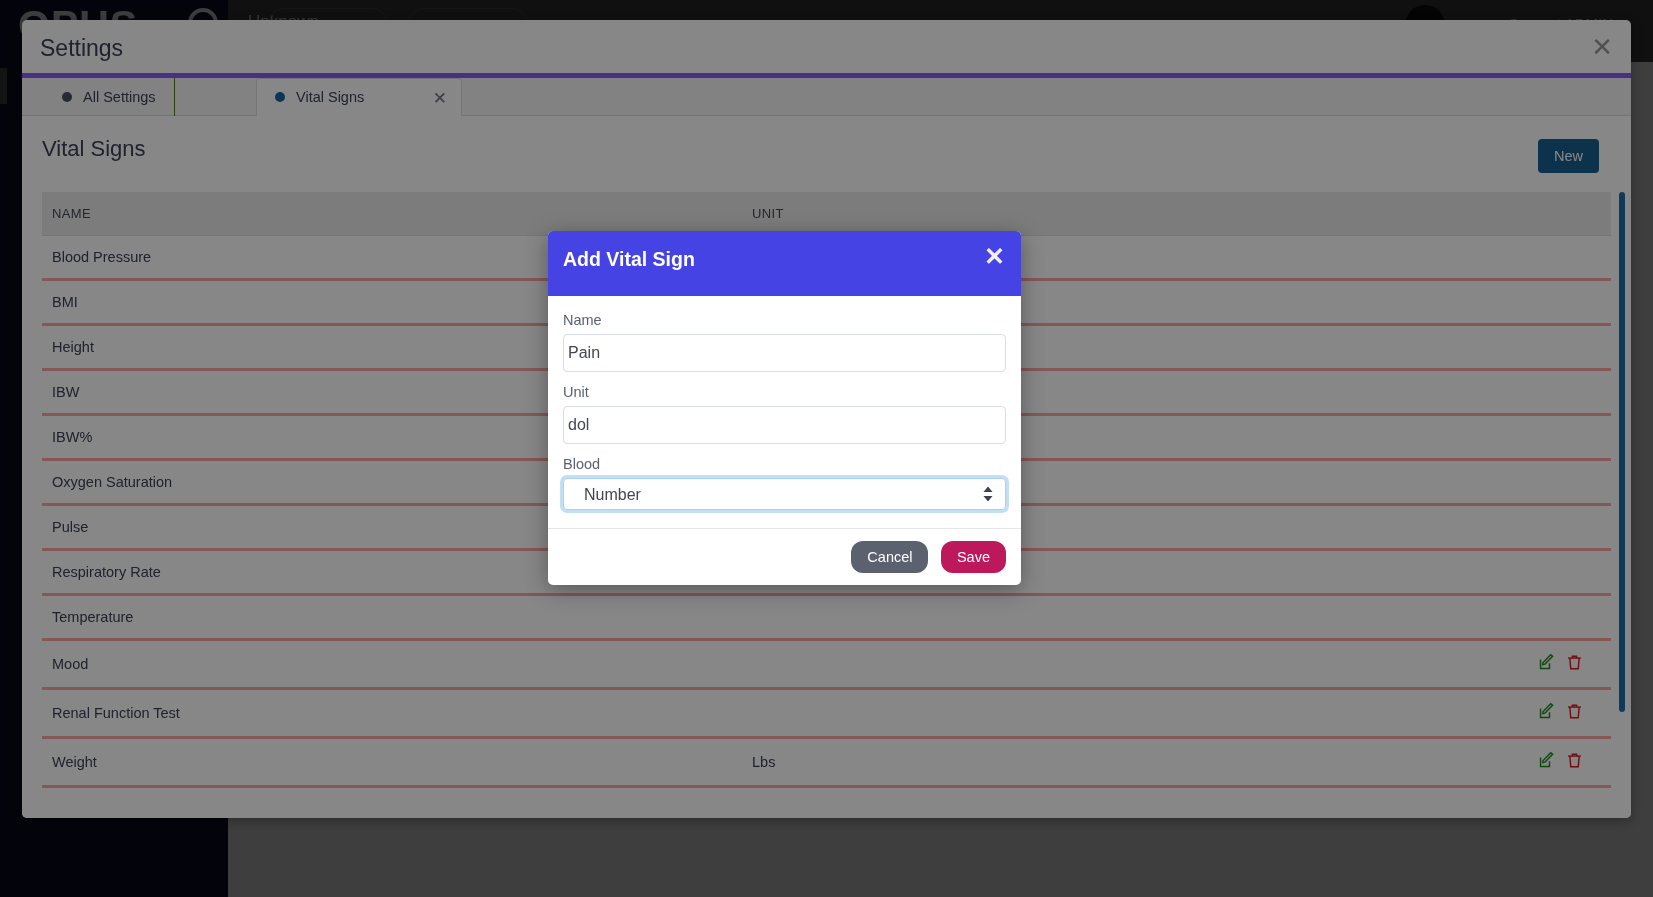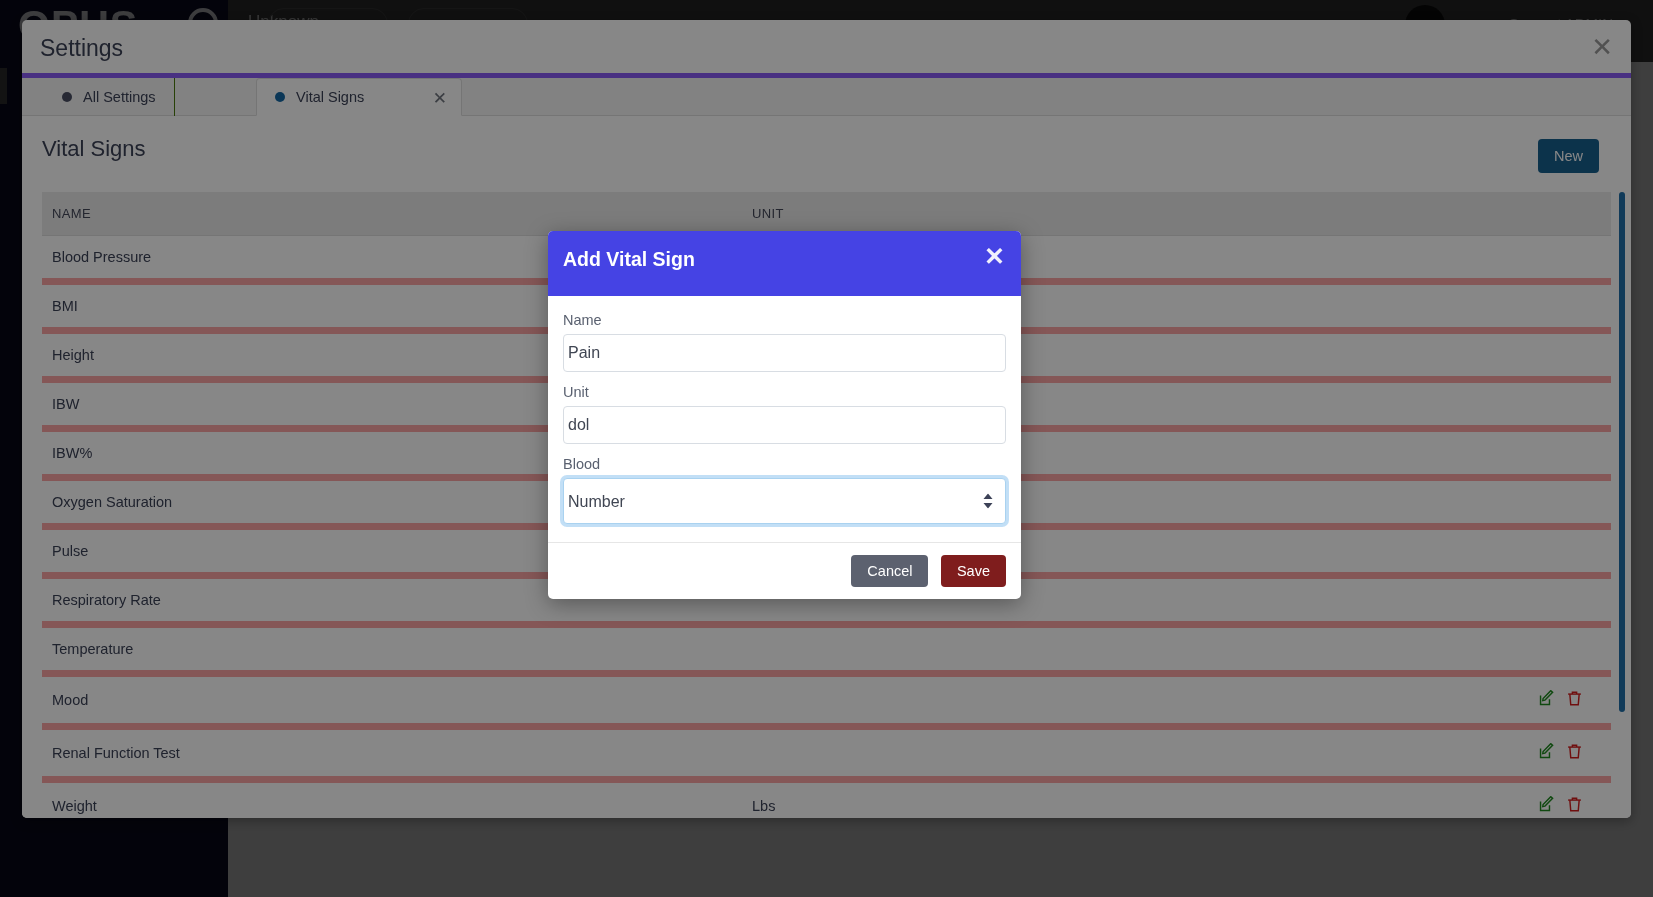--- a/index.html
+++ b/index.html
@@ -174,21 +174,21 @@
     font-weight: normal;
     letter-spacing: 0.4px;
     color: #44485a;
     padding: 14px 0 14px 10px;
     border-bottom: 1px solid #ddd;
   }
   table.vitals td {
     font-size: 14.5px;
     color: #3c4257;
     padding: 13px 0 13px 10px;
-    border-bottom: 7px solid #fca5a5;
+    border-bottom: 3px solid #fca5a5;
     height: 44px;
   }
   .col-name { width: 700px; }
   .col-unit { width: 500px; }
   .col-actions { text-align: right; padding-right: 28px !important; }
   .row-actions { display: inline-flex; gap: 11px; align-items: center; }
   .icon-edit, .icon-del { cursor: pointer; display: inline-block; }
 
   
   .table-scrollbar {
@@ -247,22 +247,22 @@
     font-size: 16px;
     color: #404653;
     border: 1px solid #d8dde3;
     border-radius: 4px;
     background: #fff;
     font-family: "Liberation Sans", sans-serif;
     outline: none;
   }
   .field-select {
     width: 100%;
-    height: 46px;
-    padding: 6px 4px;
+    height: 32px;
+    padding: 6px 20px;
     font-size: 16px;
     color: #404653;
     border: 1px solid #a9d2f0;
     border-radius: 4px;
     background: #fff;
     font-family: "Liberation Sans", sans-serif;
     outline: none;
     box-shadow: 0 0 0 3px rgba(120,185,235,0.45);
     appearance: none;
     -webkit-appearance: none;
@@ -274,29 +274,29 @@
     pointer-events: none;
     display: flex; flex-direction: column; gap: 3px;
     color: #3c4257;
   }
   .dlg-footer {
     border-top: 1px solid #e6e6e6;
     padding: 12px 15px;
     text-align: right;
   }
   .btn {
-    border: none; border-radius: 4px;
+    border: none; border-radius: 12px;
     padding: 8px 16px;
     font-size: 14.5px;
     font-family: "Liberation Sans", sans-serif;
     cursor: pointer;
     color: #fff;
   }
   .btn-cancel { background: #5c616f; margin-right: 8px; }
-  .btn-save { background: #7f1d1d; }
+  .btn-save { background: #be185d; }
 </style>
 </head>
 <body>
 
 <div id="app-background">
   <div class="bg-sidebar">
     <div class="bg-logo">OPUS</div>
     <div class="bg-logo-mark"></div>
     <div class="bg-sidebar-tick"></div>
   </div>

